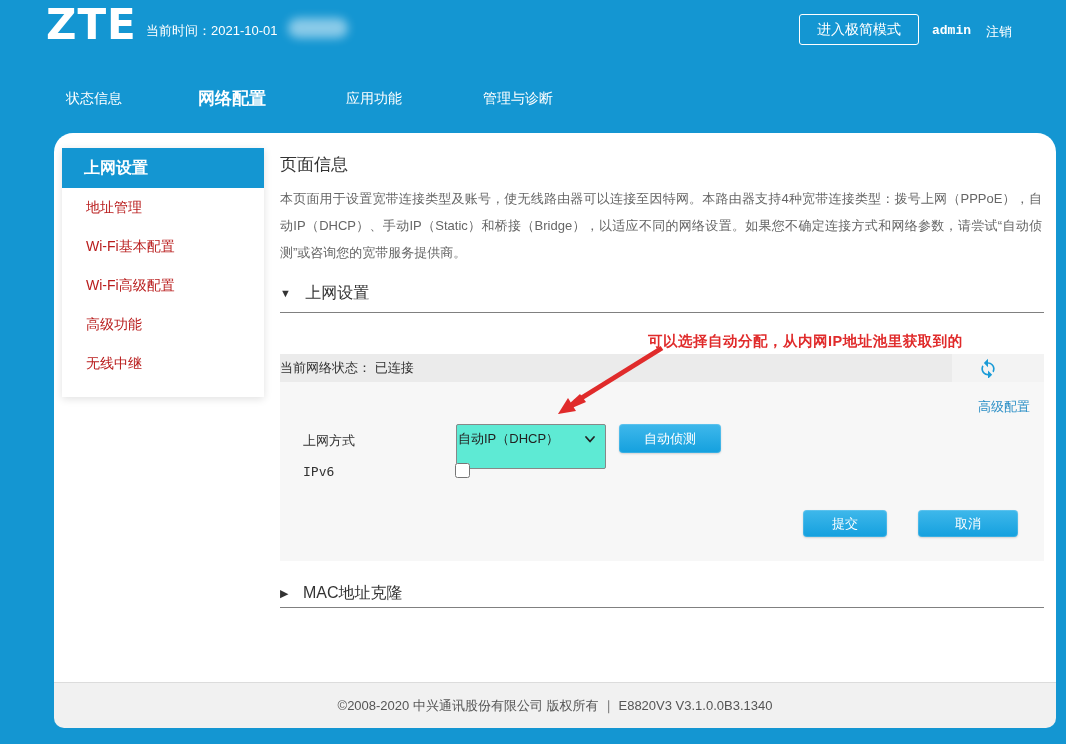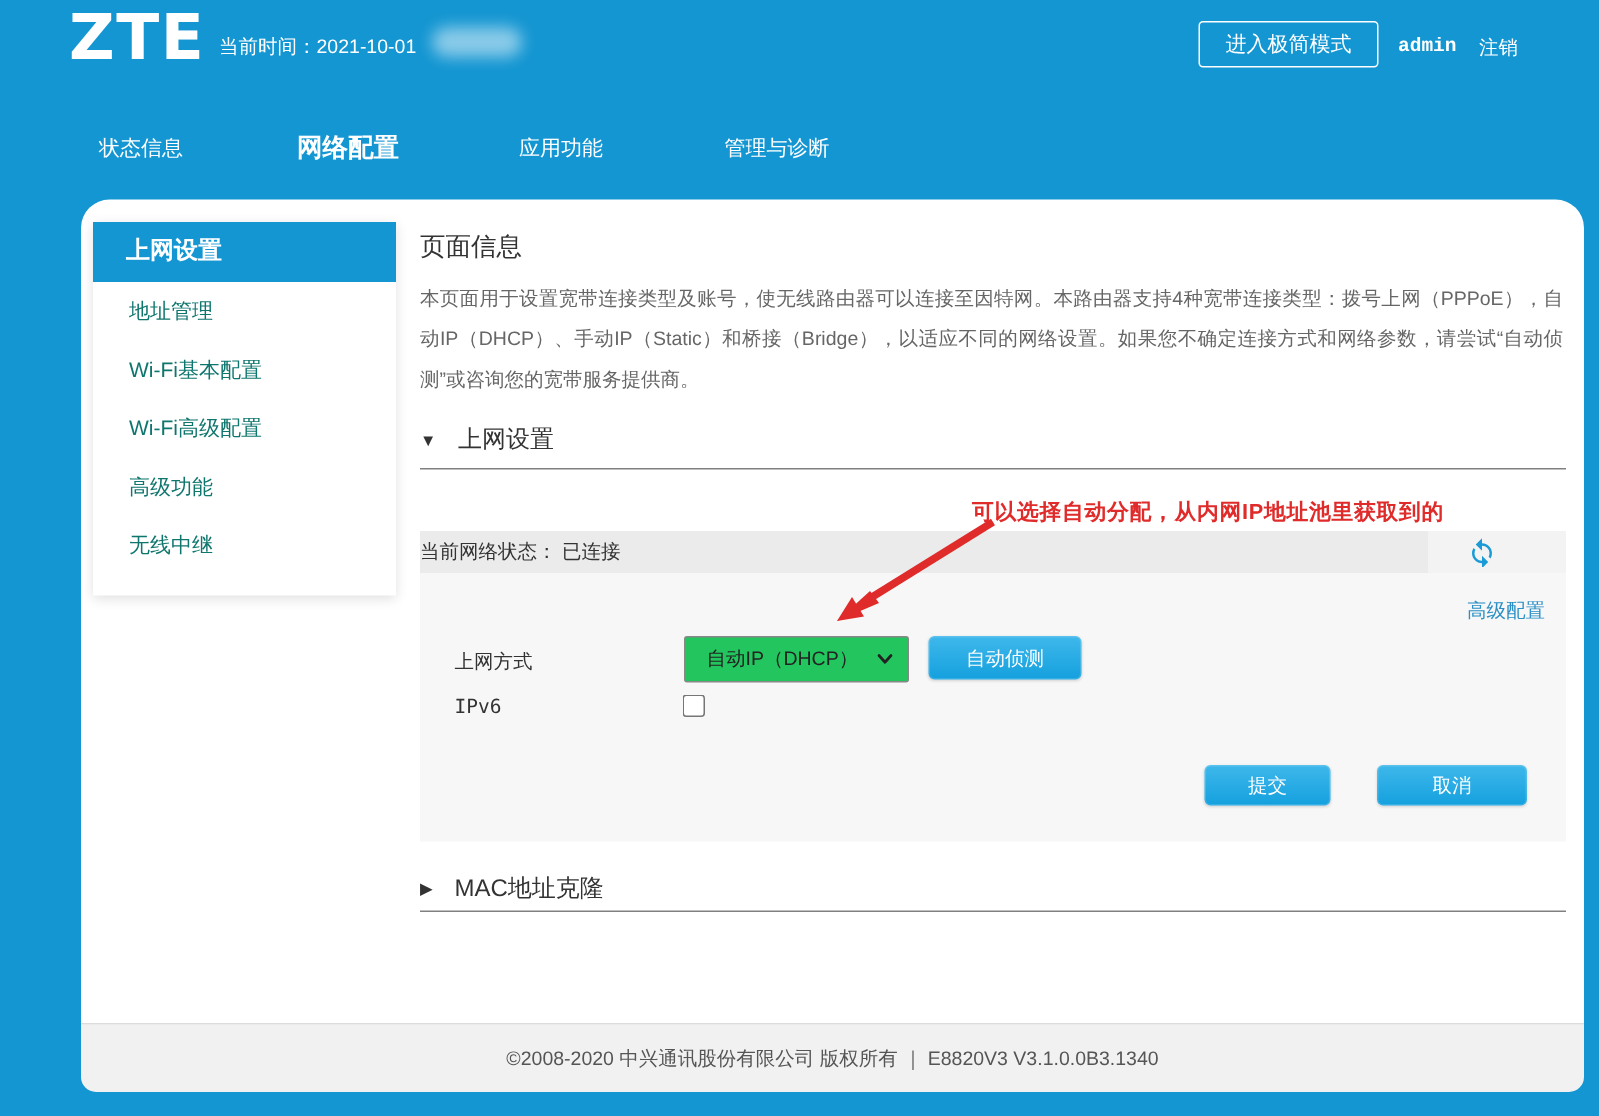--- a/index.html
+++ b/index.html
@@ -42,21 +42,21 @@
     background:#fff; border-radius:19px;margin-left:24px;
   }
 
   
   .sidebar {
     position:absolute; left:8px; top:15px; width:202px;
     background:#fff; box-shadow:0 2px 8px rgba(0,0,0,.12); padding-bottom:14px;
   }
   .side-item {
     height:39px; line-height:39px; padding-left:24px;
-    color:#0f766e; font-size:14px; cursor:pointer;
+    color:#b91c1c; font-size:14px; cursor:pointer;
   }
   .side-item.active {
     height:40px; line-height:40px; padding-left:22px;
     background:#1496d2; color:#fff; font-size:16px; font-weight:bold;
   }
 
   
   .main { position:absolute; left:226px; top:0; width:764px; height:595px; }
   .page-title { position:absolute; left:0; top:20px; font-size:17px; color:#333; }
   .page-desc {
@@ -87,23 +87,23 @@
     position:absolute; left:0; top:249px; width:764px; height:179px;
     background:#f7f7f7;
   }
   .advanced-link {
     position:absolute; right:14px; top:16px; color:#2b8fc6; font-size:13px; cursor:pointer;
   }
   .f-label { position:absolute; font-size:13px; color:#333; }
   .lbl-conn { left:23px; top:50px; }
   .lbl-ipv6 { left:23px; top:82px; font-family:"DejaVu Sans Mono","Liberation Mono",monospace; }
   .select-box {
-    position:absolute; left:176px; top:42px; width:150px; height:31px;
-    background:#22c55e; border:1px solid #888; border-radius:2px;
-    font-size:13px; color:#222; line-height:27px; padding-left:14px; cursor:pointer;
+    position:absolute; left:176px; top:42px; width:150px; height:45px;
+    background:#5eead4; border:1px solid #888; border-radius:2px;
+    font-size:13px; color:#222; line-height:27px; padding-left:1px; cursor:pointer;
   }
   .select-box .chev { position:absolute; right:9px; top:8px; }
   .btn {
     border:none; border-radius:4px; color:#fff; font-size:13px; cursor:pointer;
     background:linear-gradient(180deg,#3fb8eb 0%,#14a0de 100%);
     box-shadow:inset 0 0 0 1px rgba(255,255,255,.15), 0 1px 2px rgba(0,0,0,.15);
   }
   .detect-btn { position:absolute; left:339px; top:42px; width:102px; height:29px; }
   .ipv6-check {
     position:absolute; left:175px; top:81px; width:15px; height:15px;

